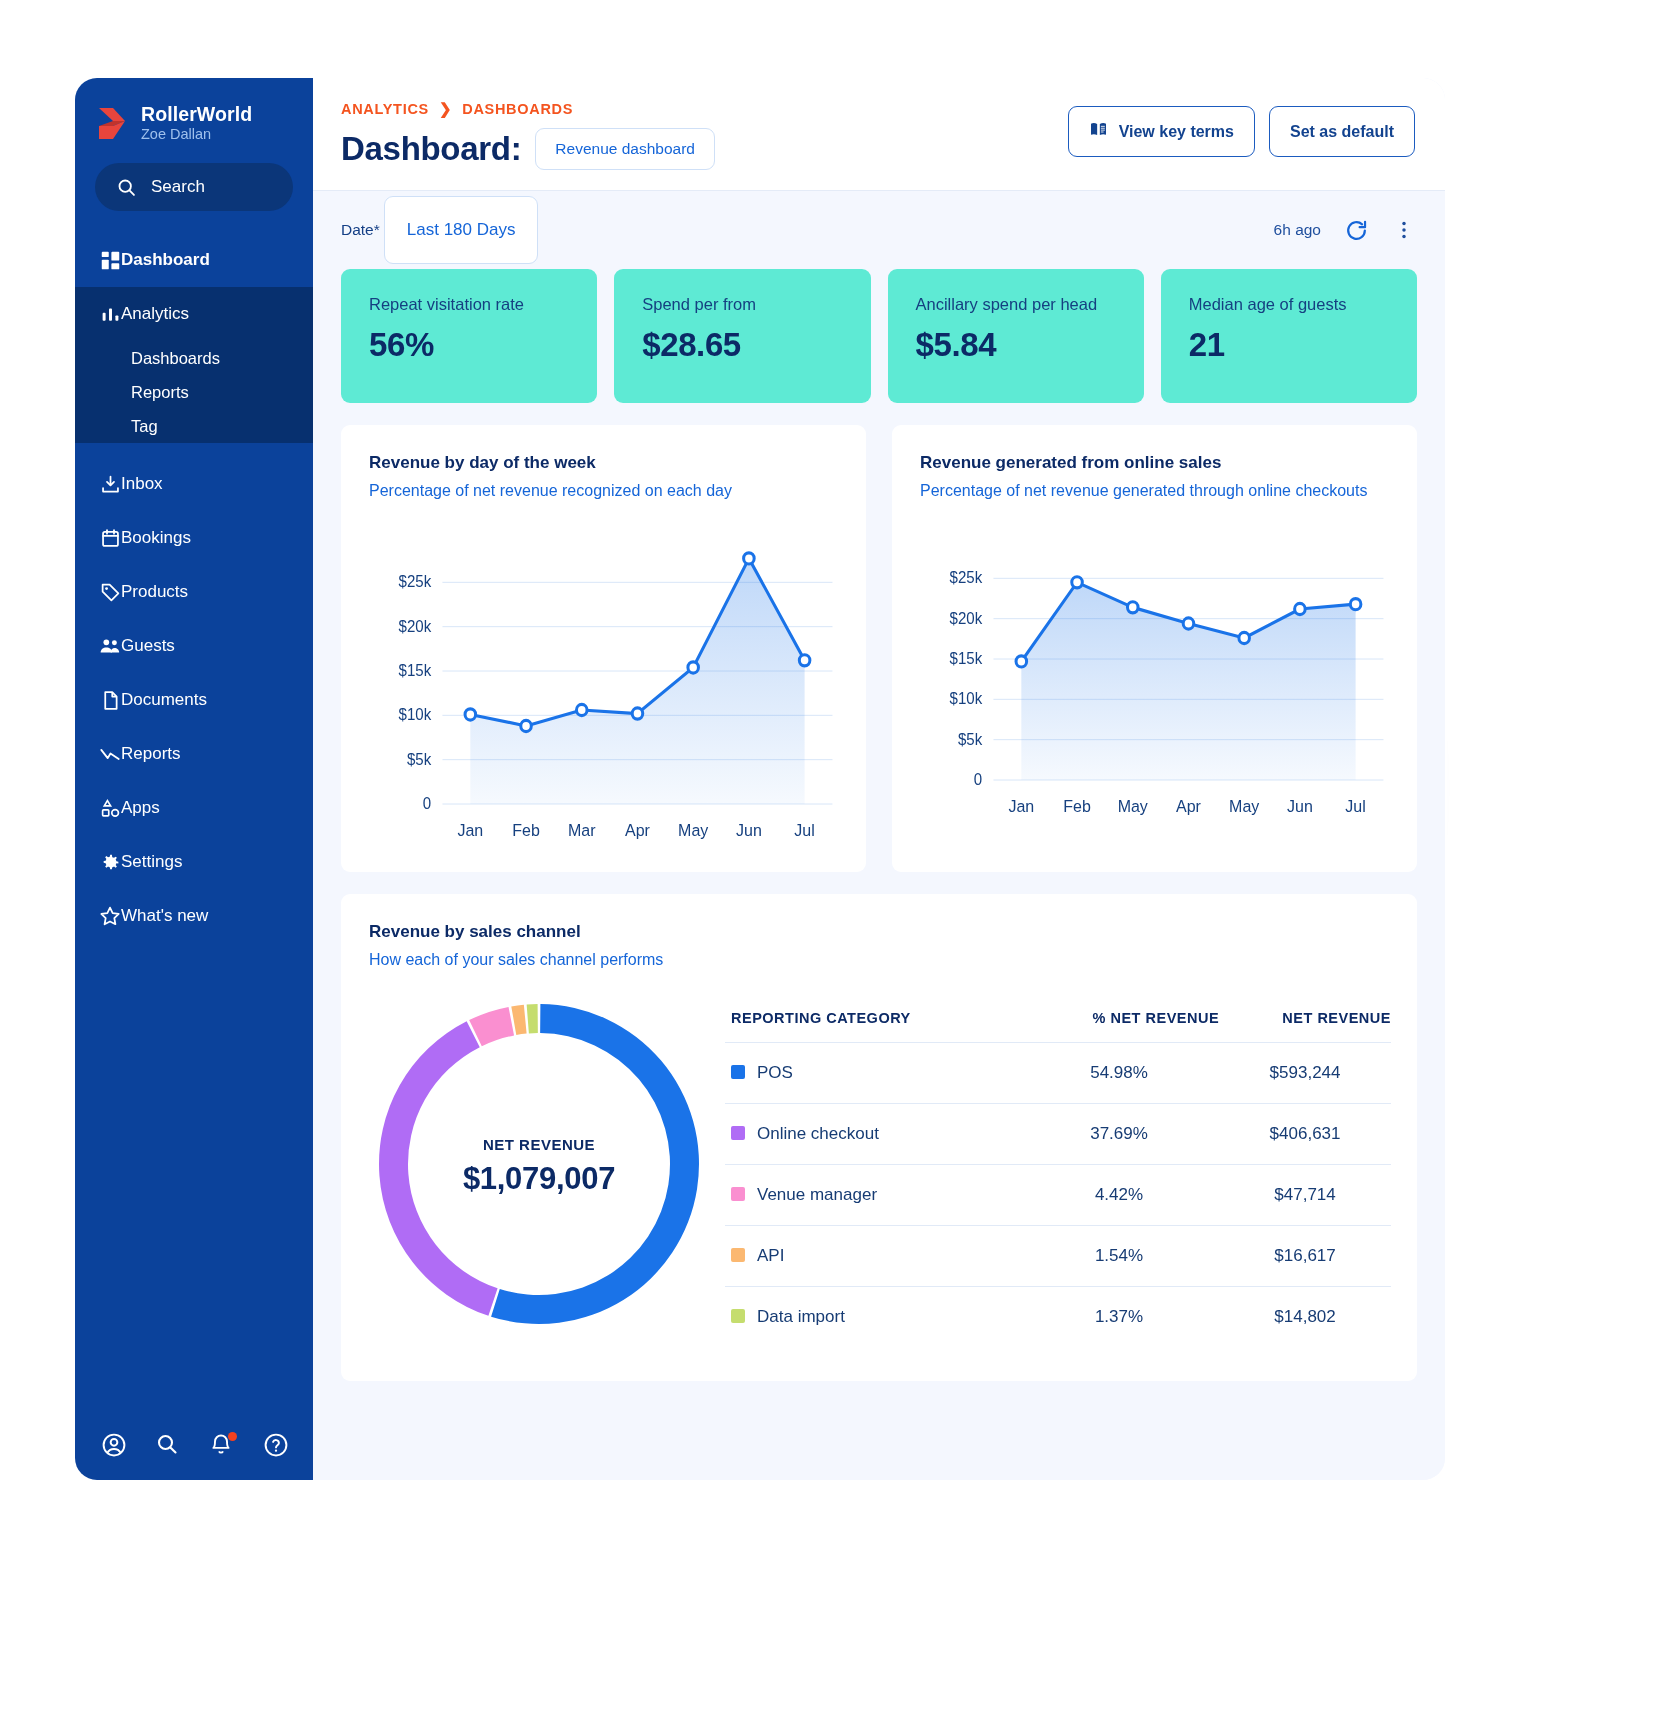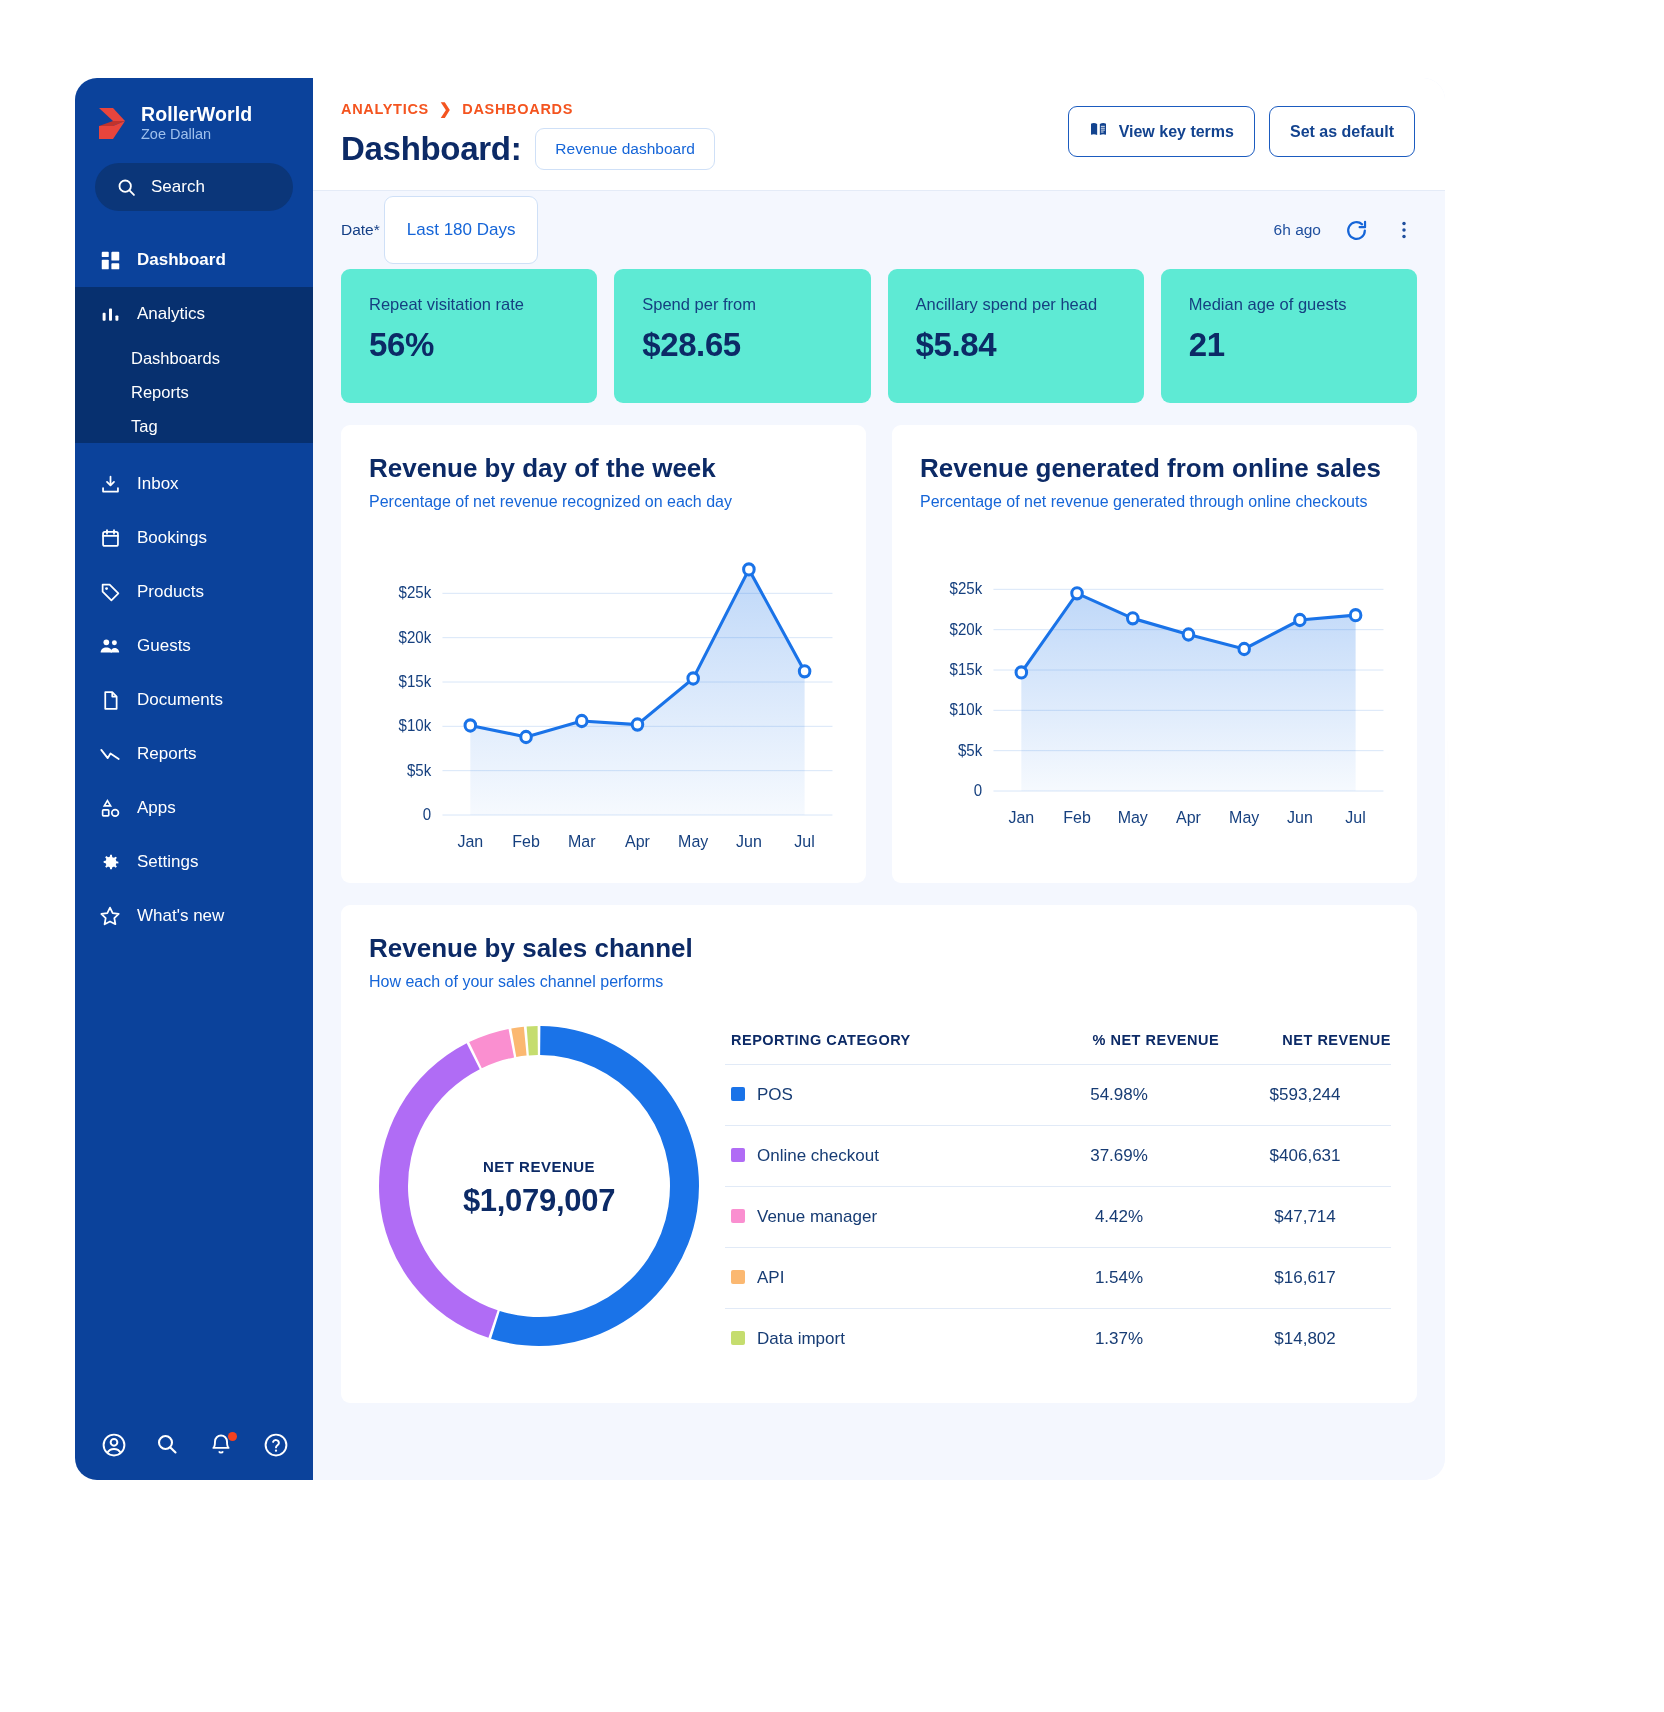--- a/index.html
+++ b/index.html
@@ -48,21 +48,21 @@
     background: #0b3679;
     border-radius: 26px;
     display: flex; align-items: center; gap: 14px;
     padding: 0 20px;
     cursor: text;
   }
   .search-box .lbl { font-size: 17px; color: #ffffff; }
 
   .nav { margin-top: 22px; }
   .nav-item {
-    display: flex; align-items: center; gap: 16px;
+    display: flex; align-items: center; 
     height: 54px; padding-left: 24px;
     font-size: 17px; color: #ffffff;
     cursor: pointer;
   }
   .nav-item.active { font-weight: bold; }
   .nav-group { background: #07306f; }
   .nav-sub {
     display: flex; align-items: center;
     height: 34px; padding-left: 56px;
     font-size: 16.5px; color: #ffffff; cursor: pointer;
@@ -128,21 +128,21 @@
     flex: 1; background: #5eead4; border-radius: 9px;
     padding: 26px 26px 30px 28px; min-height: 134px;
   }
   .kpi-label { font-size: 16.5px; color: #154081; }
   .kpi-value { font-size: 33px; font-weight: bold; color: #0c2a66; margin-top: 12px; letter-spacing: -.4px; }
 
   
   .charts-row { display: flex; gap: 26px; margin-top: 22px; }
   .card { background: #fff; border-radius: 9px; }
   .chart-card { flex: 1; padding: 28px 26px 22px 28px; min-width: 0; }
-  .card-title { font-size: 26px; font-weight: bold; color: #0c2a66; }
+  .card-title { font-size: 17px; font-weight: bold; color: #0c2a66; }
   .card-sub { font-size: 16px; color: #1565d8; margin-top: 7px; line-height: 1.35; }
   .chart-holder { margin-top: 18px; }
   .chart-holder svg { display: block; width: 100%; }
 
   
   .donut-card { margin-top: 22px; padding: 28px 26px 34px 28px; }
   .donut-wrap { display: flex; align-items: flex-start; gap: 16px; margin-top: 24px; }
   .donut-box { position: relative; width: 340px; flex: 0 0 340px; }
   .donut-center {
     position: absolute; inset: 0; display: flex; flex-direction: column;

